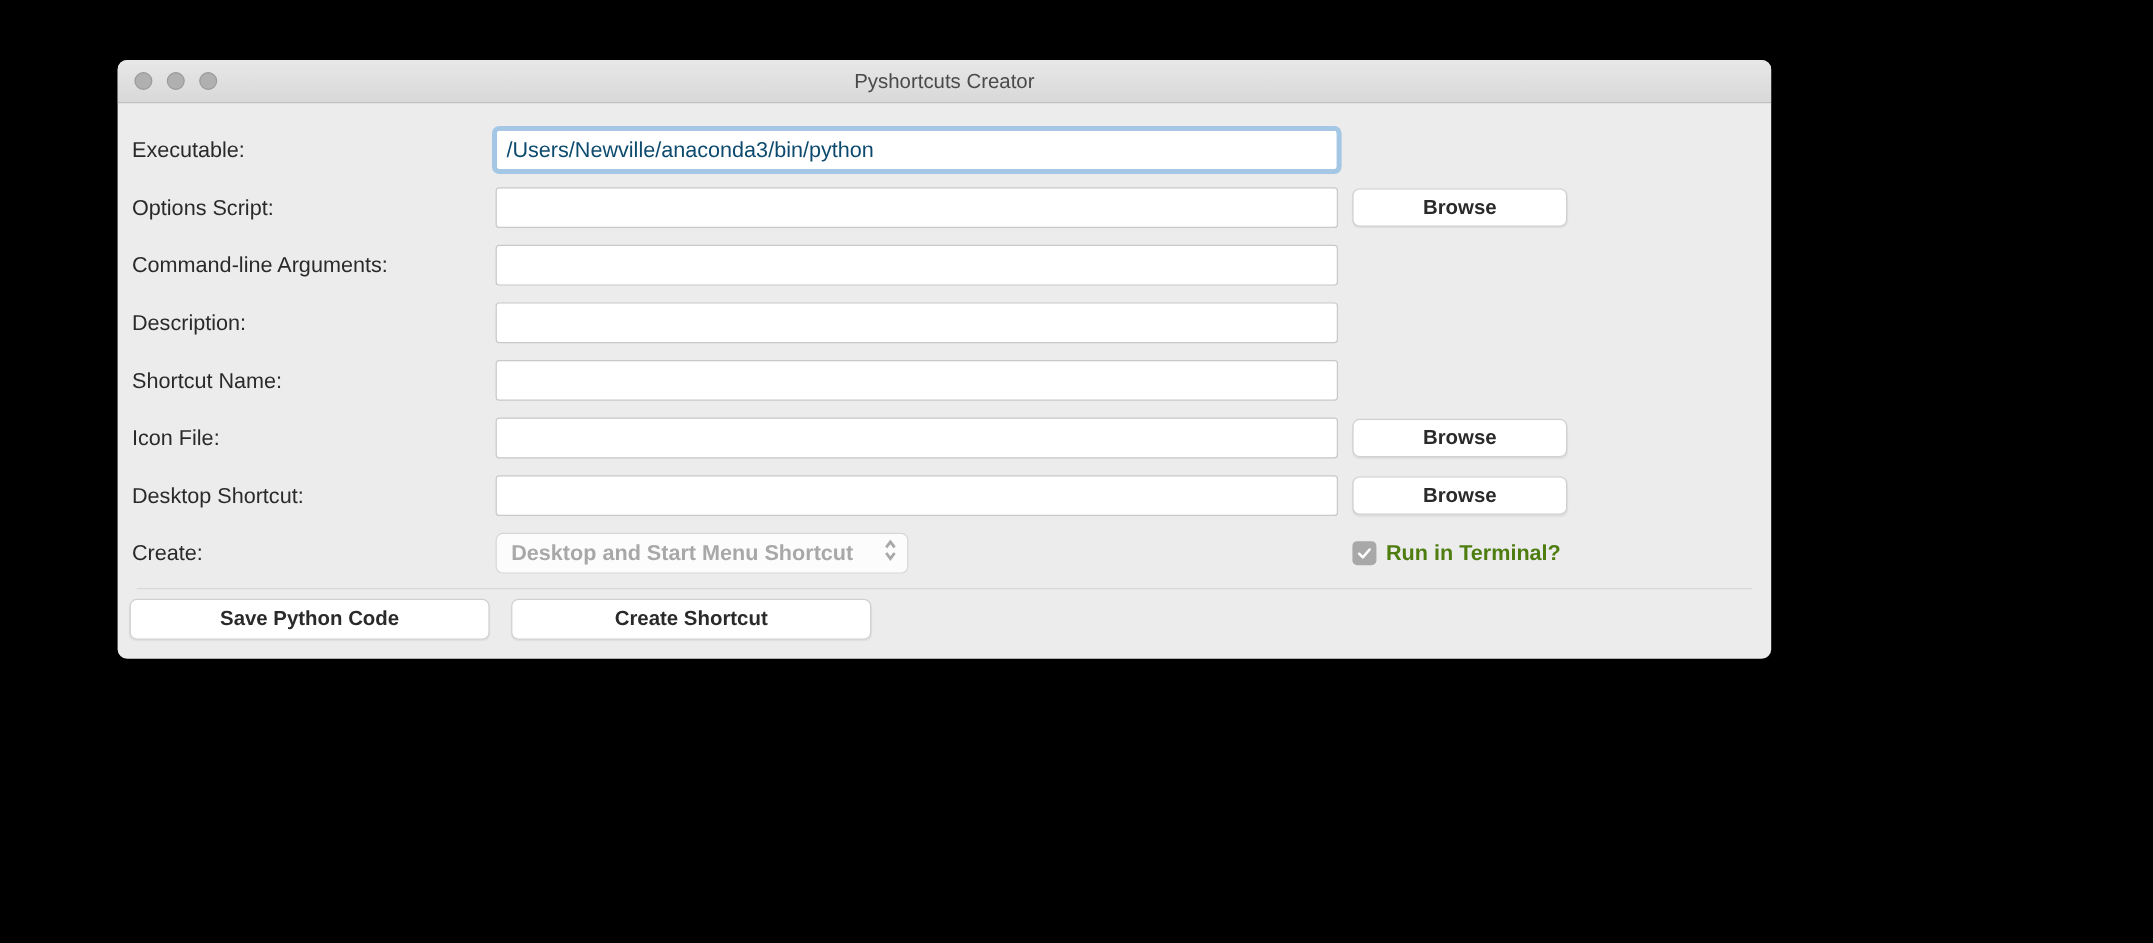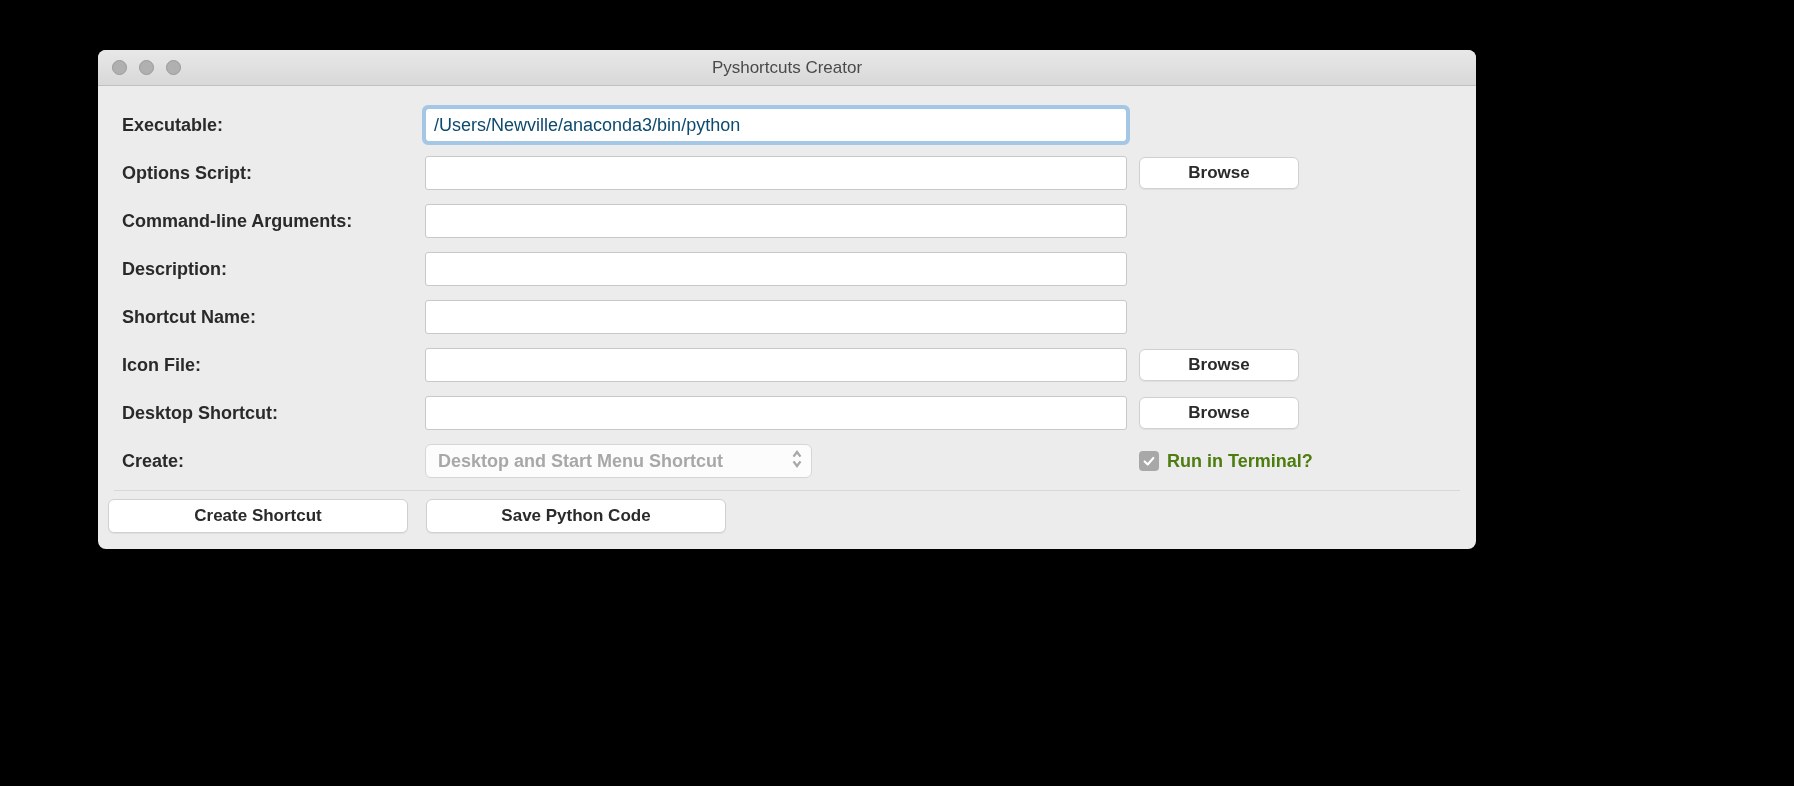--- a/index.html
+++ b/index.html
@@ -54,30 +54,29 @@
   }
   .row {
     display: flex;
     align-items: center;
     min-height: 42px;
     margin-bottom: 6px;
   }
   .label {
     width: 305px;
     font-size: 18px;
-    font-weight: 700;
+    font-weight: 400;
     color: #2a2a2a;
     padding-left: 2px;
-    margin-left: 12px;
   }
   .field-cell {
     width: 702px;
   }
   .btn-cell {
-    width: 172px;
+    width: 191px;
     padding-left: 12px;
   }
   .check-cell {
     padding-left: 12px;
     display: flex;
     align-items: center;
   }
   input.text {
     width: 100%;
     height: 34px;
@@ -101,21 +100,21 @@
     border: 1px solid #d0d0d0;
     border-radius: 6px;
     font-size: 17px;
     font-weight: 700;
     color: #2a2a2a;
     cursor: pointer;
     box-shadow: 0 1px 1px rgba(0,0,0,0.06);
   }
   .select-wrap {
     position: relative;
-    width: 387px;
+    width: 344px;
     height: 34px;
   }
   .select {
     width: 100%;
     height: 100%;
     background: #fcfcfc;
     border: 1px solid #d6d6d6;
     border-radius: 6px;
     padding: 0 34px 0 12px;
     font-size: 18px;
@@ -270,18 +269,18 @@
             <path d="M3 8.5 L6.5 12 L13 4.5" fill="none" stroke="#fff" stroke-width="2.4" stroke-linecap="round" stroke-linejoin="round"></path>
           </svg>
         </span>
         <span class="check-label">Run in Terminal?</span>
       </div>
     </div>
 
     <div class="divider"></div>
 
     <div class="bottom-row">
+      <button class="bottom-btn">Save Python Code</button>
       <button class="bottom-btn">Create Shortcut</button>
-      <button class="bottom-btn">Save Python Code</button>
     </div>
 
   </div>
 </div>
 
 </body></html>

